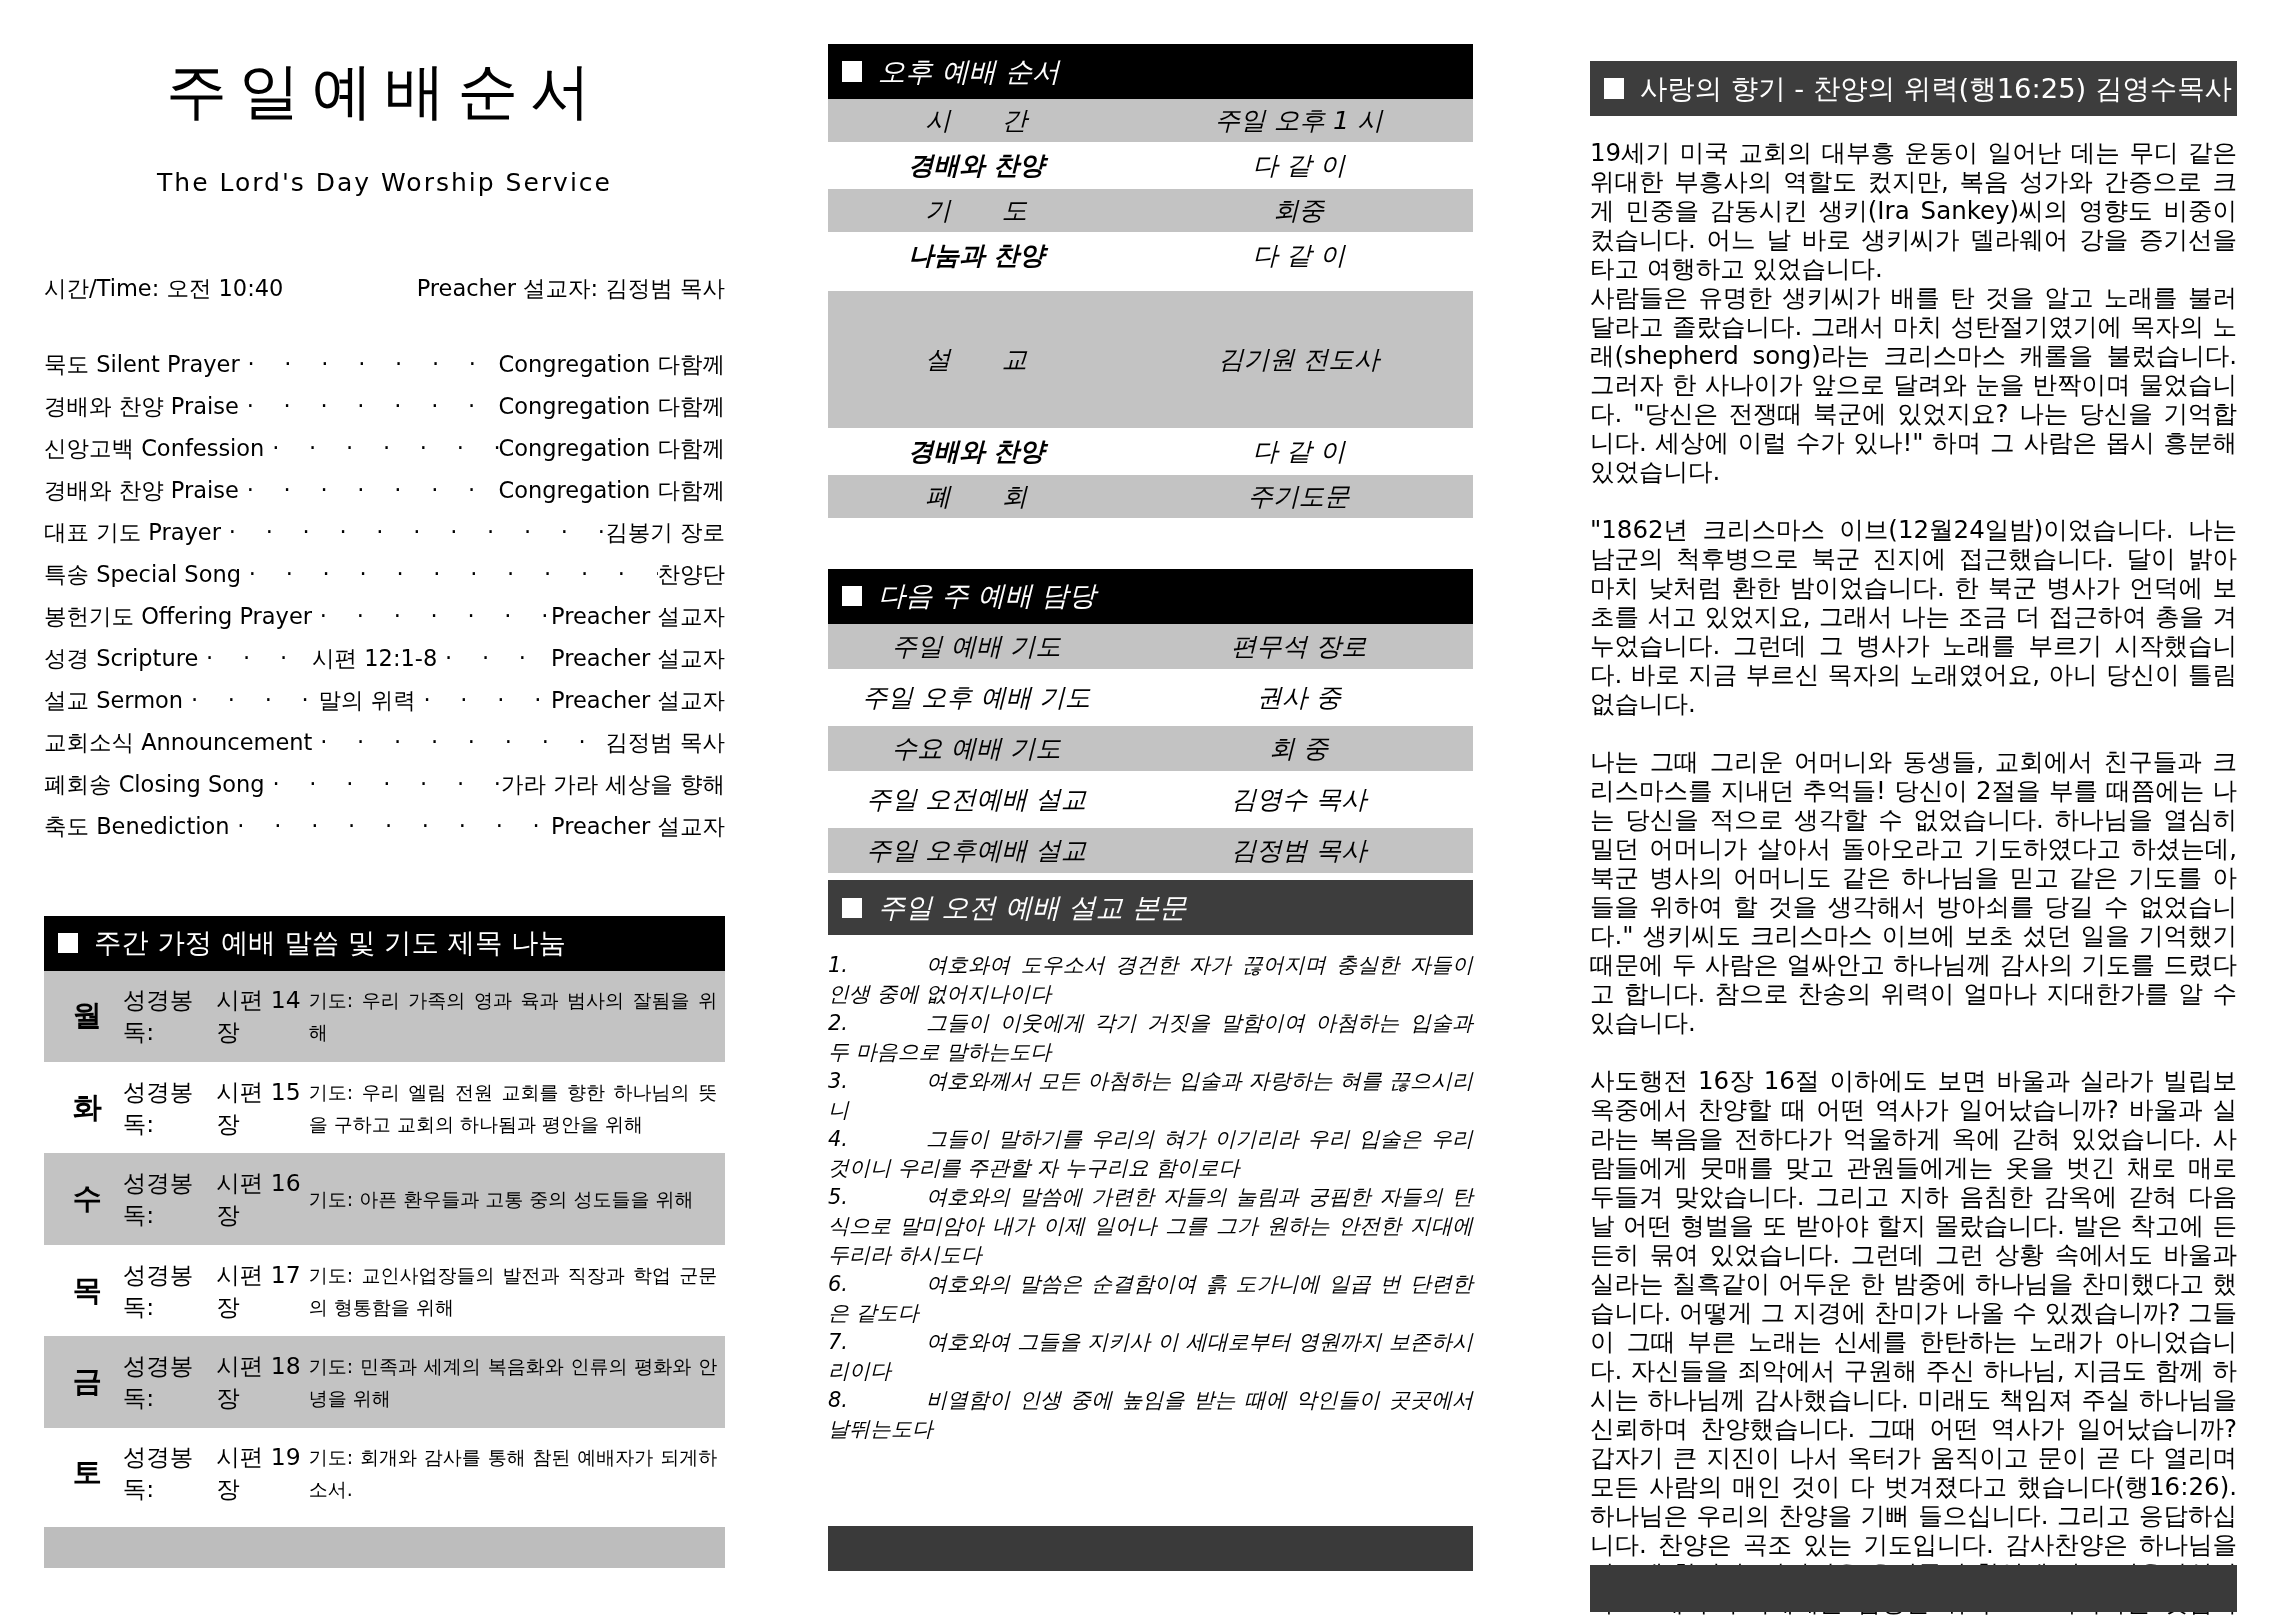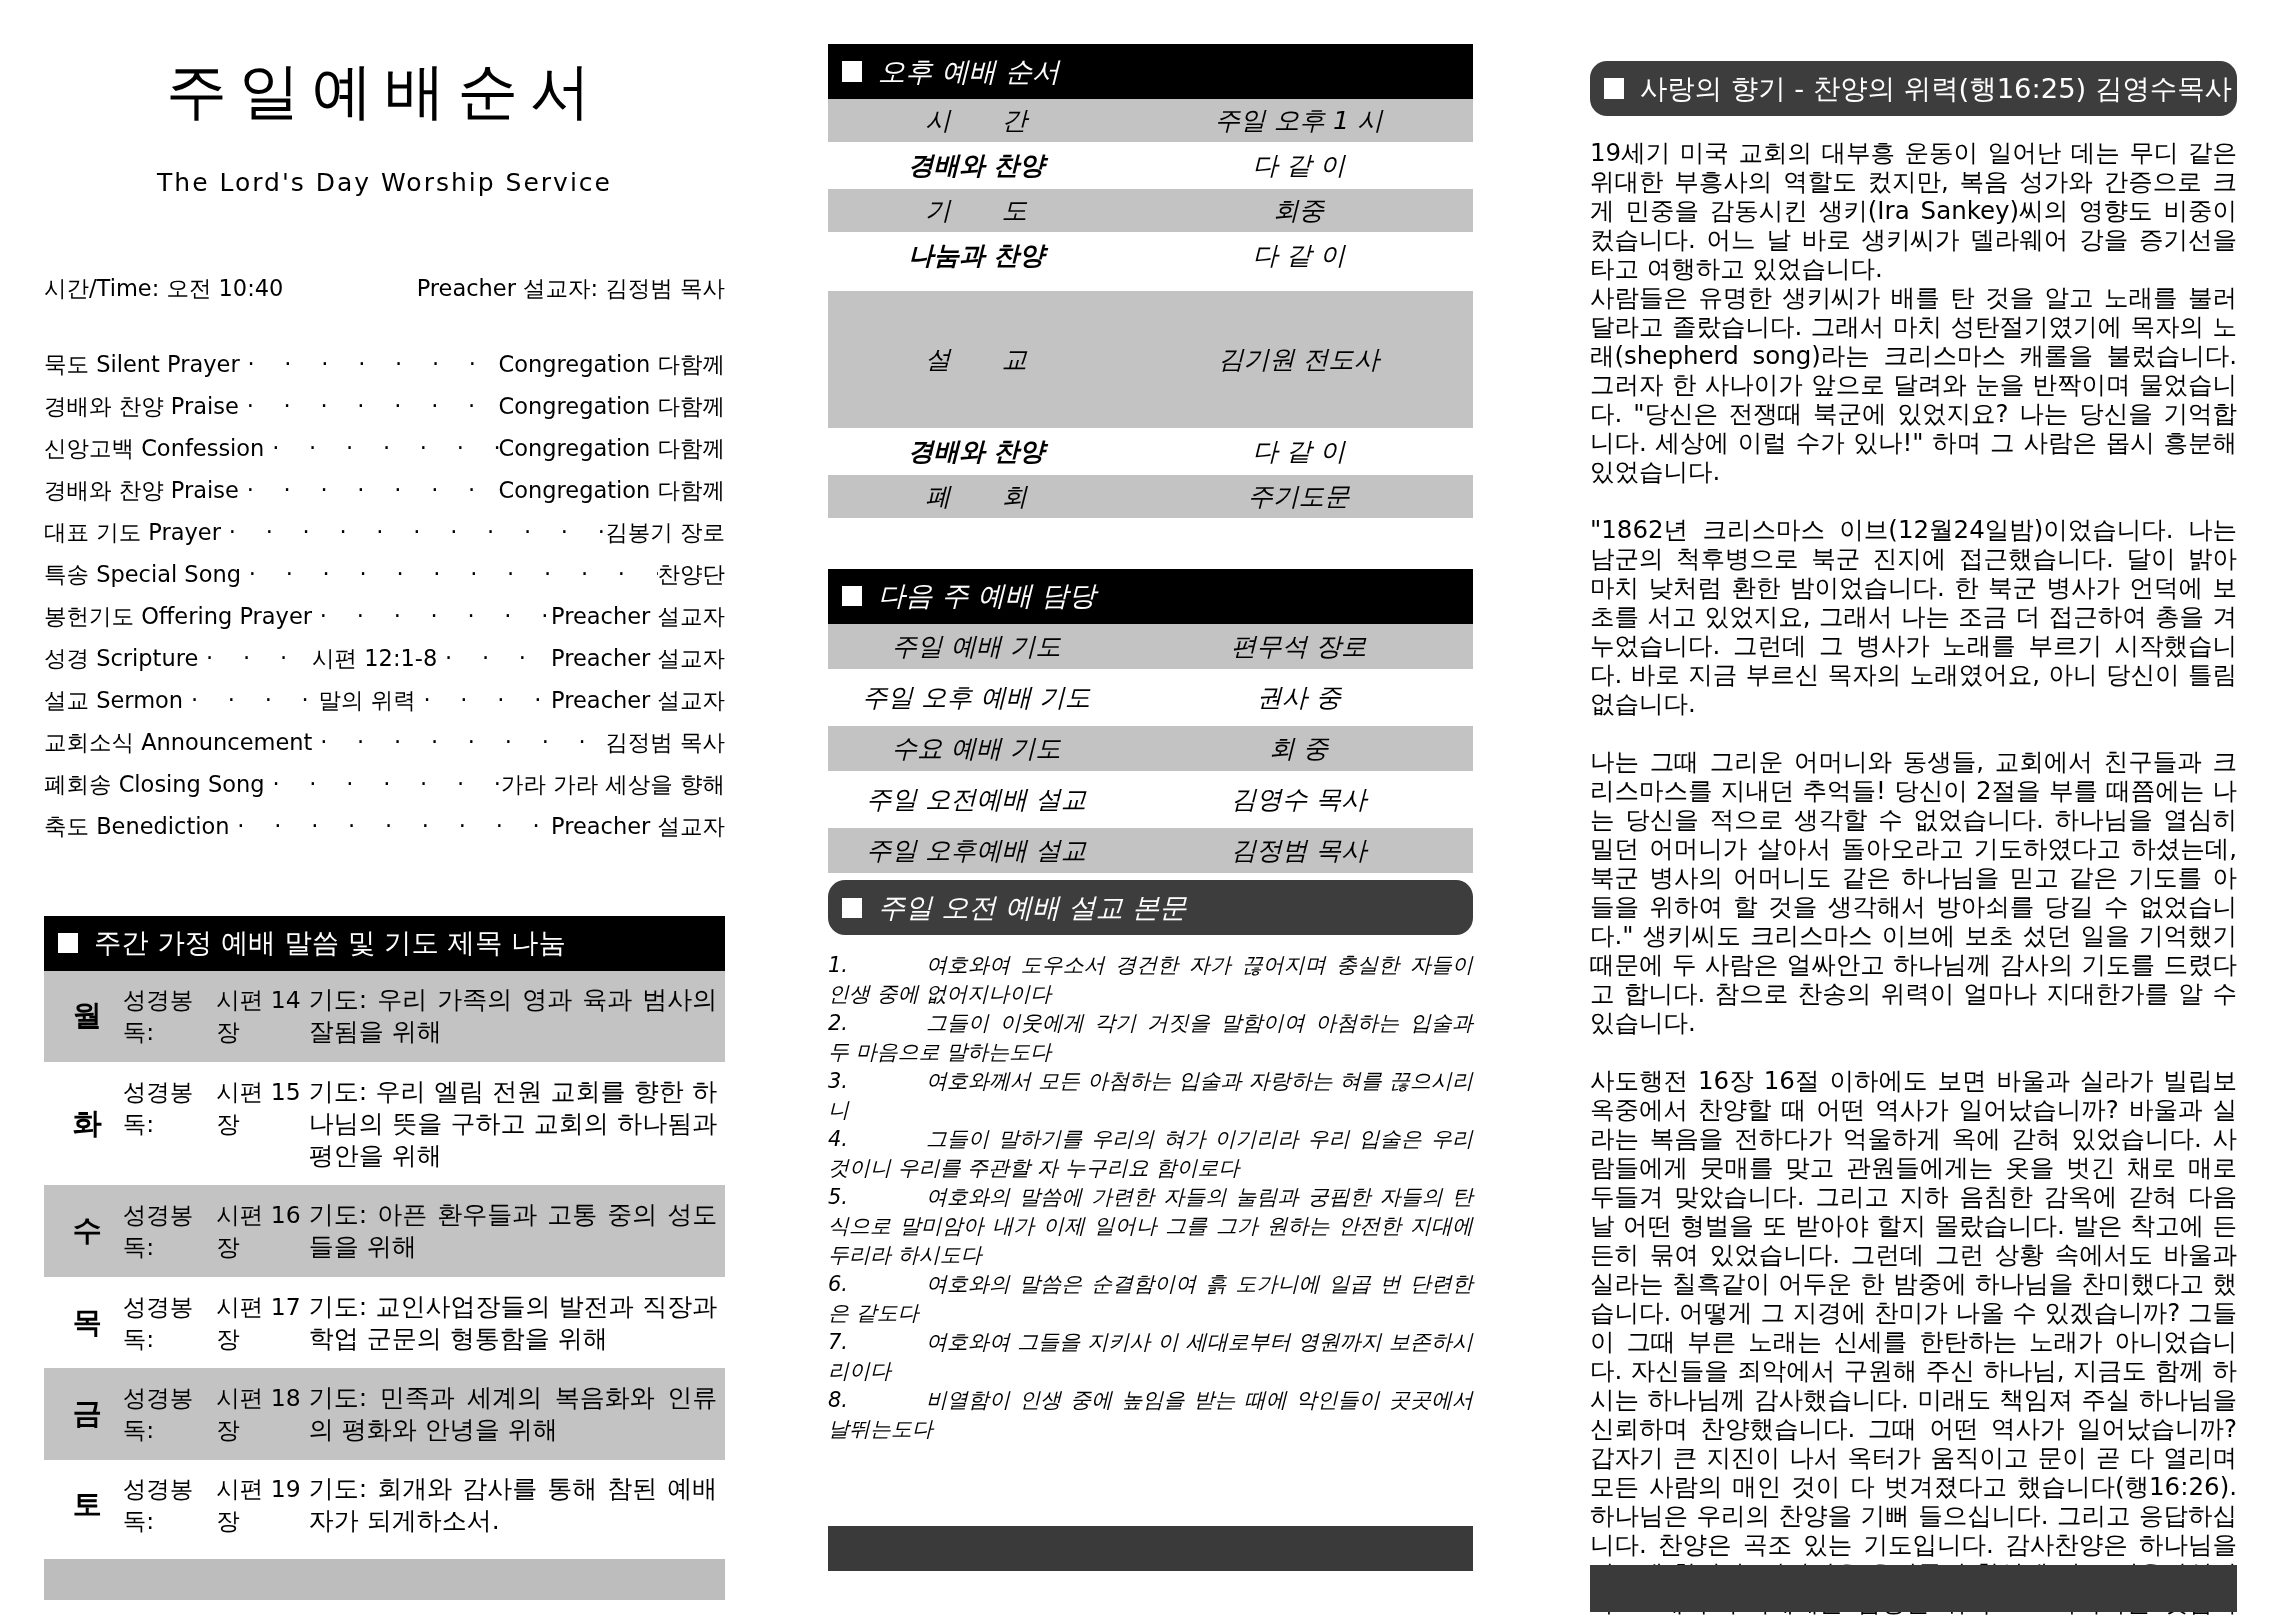--- a/index.html
+++ b/index.html
@@ -18,29 +18,29 @@
   .infoline{display:flex;justify-content:space-between;font-size:22.5px;margin-top:76px;}
 
   .order-list{margin-top:45px;}
   .order-row{display:flex;align-items:baseline;height:42px;font-size:22.5px;}
   .order-label,.order-mid,.order-value{white-space:nowrap;}
   .leader{flex:1;min-width:0;overflow:hidden;white-space:nowrap;text-align:center;
           padding:0 7.8px;letter-spacing:6.9px;word-spacing:8.8px;color:#000;}
 
   .bar{display:flex;align-items:center;gap:15.7px;height:55px;padding:0 13.7px;
        background:#000;color:#fff;font-size:27.4px;white-space:nowrap;overflow:hidden;}
-  .bar.dark{background:#3d3d3d;border-radius:17px;}
+  .bar.dark{background:#3d3d3d;}
   .sq{width:20.6px;height:20.6px;background:#fff;flex:0 0 auto;}
 
   .weekly{margin-top:63px;}
   .wrow{display:flex;padding:13.7px 7.8px;}
   .wrow.shaded{background:#c3c3c3;}
   .wday{width:71px;font-weight:bold;font-size:29px;display:flex;align-items:center;justify-content:center;}
   .wread{width:186px;display:flex;flex-direction:row;justify-content:center;gap:11.8px;font-size:23.5px;}
-  .wpray{flex:1;font-size:25px;line-height:32px;text-align:justify;display:flex;align-items:center;}
+  .wpray{flex:1;font-size:19px;line-height:32px;text-align:justify;display:flex;align-items:center;}
   .wpray span{width:100%;}
   .gray-footer{height:41px;background:#bdbdbd;margin-top:7.8px;}
 
   .trow{display:flex;align-items:center;height:43px;font-size:25.5px;margin-bottom:2px;}
   .trow.shaded{background:#c3c3c3;}
   .trow.bold .tlabel{font-weight:bold;}
   .trow.tall{height:137px;margin-top:13.7px;}
   .tlabel{width:46%;text-align:center;white-space:nowrap;}
   .tvalue{flex:1;text-align:center;white-space:nowrap;}
 

